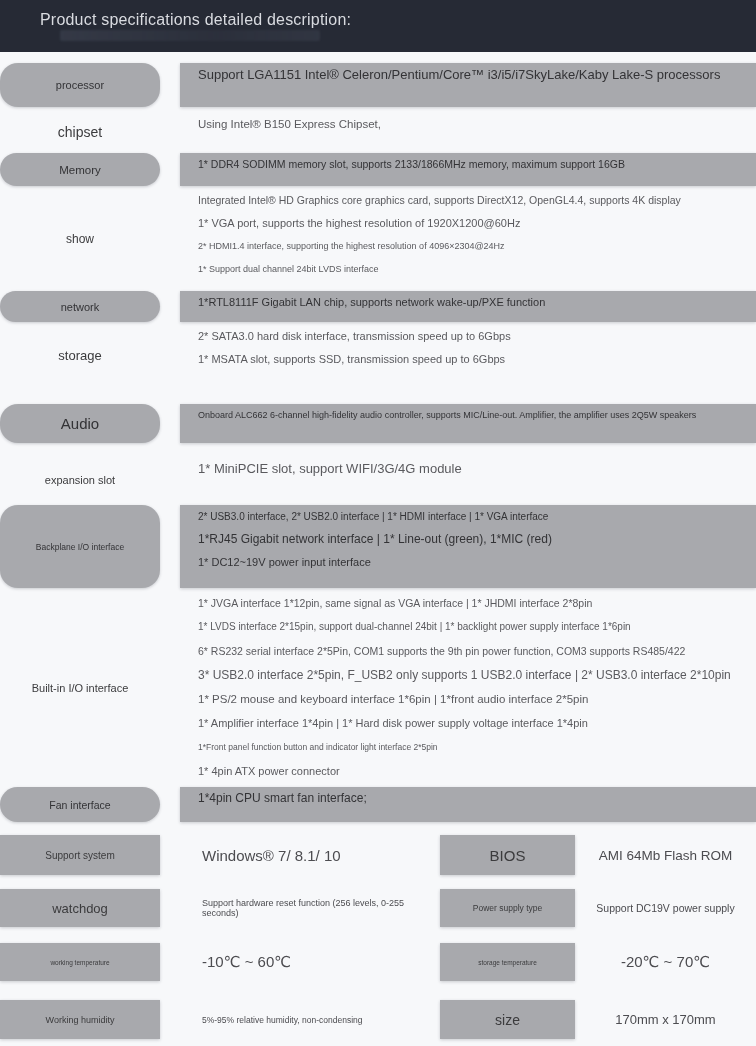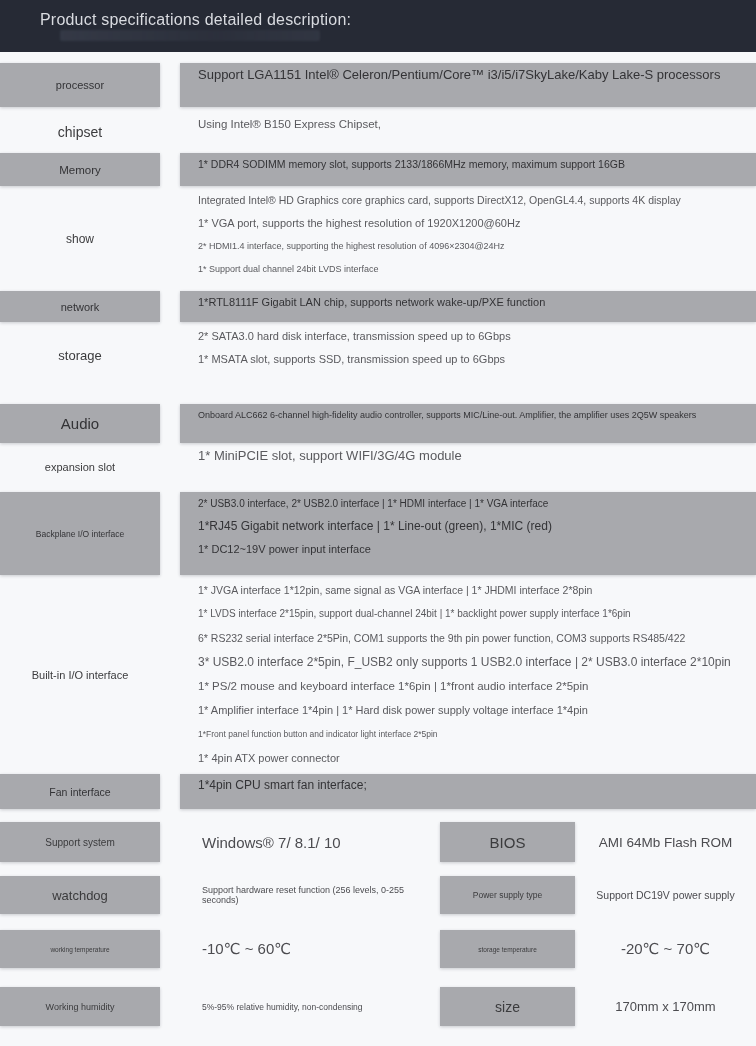--- a/index.html
+++ b/index.html
@@ -20,21 +20,21 @@
   .hdr-ghost {
     position:absolute; left:60px; top:30px; width:260px; height:11px;
     background:linear-gradient(90deg, rgba(120,128,150,.18), rgba(120,128,150,.07) 60%, rgba(120,128,150,.14));
     border-radius:2px; filter:blur(1px);
   }
   
   .row { display:flex; align-items:stretch; }
   .lbl {
     width:160px; flex:0 0 160px;
     display:flex; align-items:center; justify-content:center;
-    text-align:center; padding:0 8px;
+    text-align:center; padding:0 8px;border-radius:18px;
   }
   .val {
     flex:1; margin-left:20px;
     display:flex; flex-direction:column; justify-content:flex-start;
     padding:0 12px 0 18px;
   }
   .g { background:#a8a9ad; box-shadow:0 1px 3px rgba(40,44,60,.22); }
   .row .g { color:#333336; }
   .ln { line-height:23px; color:#5a5a5e; }
   .g .ln { color:#333336; }
@@ -107,21 +107,21 @@
     </div>
   </div>
 
   <div class="row" style="height:39px; margin-top:18px">
     <div class="lbl g f15">Audio</div>
     <div class="val g">
         <div class="ln f9">Onboard ALC662 6-channel high-fidelity audio controller, supports MIC/Line-out. Amplifier, the amplifier uses 2Q5W speakers</div>
       </div>
   </div>
 
-  <div class="row" style="height:45px; margin-top:1px">
+  <div class="row" style="height:45px; margin-top:14px">
     <div class="lbl f11">expansion slot</div>
     <div class="val">
         <div class="ln f13">1* MiniPCIE slot, support WIFI/3G/4G module</div>
       </div>
   </div>
 
   <div class="row" style="height:83px; margin-top:3px">
     <div class="lbl g f8">Backplane I/O interface</div>
     <div class="val g">
       <div class="ln f10">2* USB3.0 interface, 2* USB2.0 interface | 1* HDMI interface | 1* VGA interface</div>

